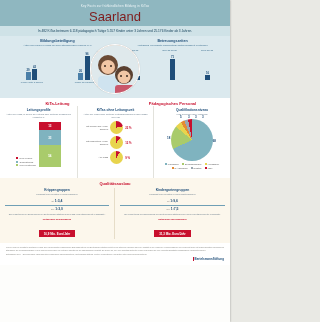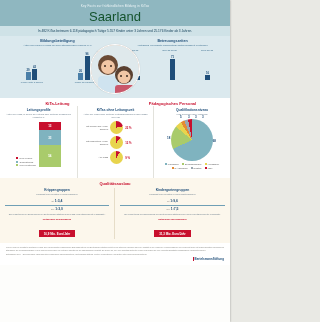--- a/index.html
+++ b/index.html
@@ -1,21 +1,21 @@
 <!DOCTYPE html>
 <html><head>
 <meta charset="utf-8">
 <style>
   html,body{margin:0;padding:0;background:#e9e9e4;}
   body{font-family:"Liberation Sans",sans-serif;}
   #page{width:230px;height:322px;position:relative;background:#fdfdfb;overflow:hidden;
         box-shadow:0 0 2px rgba(0,0,0,.35);}
   .hdr{background:#8fb7c0;text-align:center;padding:4px 0 2px;}
   .hdr .kicker{font-size:3.1px;color:#eef5f7;letter-spacing:.15px;}
-  .hdr .state{font-size:13px;color:#14532d;font-weight:400;line-height:15px;margin-top:1px;}
+  .hdr .state{font-size:13px;color:#7f1d1d;font-weight:400;line-height:15px;margin-top:1px;}
   .subbar{background:#cfe2e7;text-align:center;padding:2.5px 6px;}
   .subbar .lead{font-size:3.2px;color:#16425b;line-height:5px;}
   .topband{background:#dbe9ee;display:flex;position:relative;height:62px;}
   .topcol{width:50%;padding:3px 5px 0;box-sizing:border-box;}
   .sec-t{font-size:3.6px;font-weight:bold;color:#1f4e79;text-align:center;}
   .sec-s{font-size:2.5px;color:#3c6e8f;text-align:center;line-height:3.4px;margin-top:1px;}
   .photo{position:absolute;left:50%;top:8px;transform:translateX(-50%);
          width:48px;height:48px;border-radius:50%;background:#f4c9ad;border:1.4px solid #fff;
          overflow:hidden;z-index:5;box-shadow:0 0 1px rgba(0,0,0,.2);}
   .bars{display:flex;align-items:flex-end;justify-content:space-around;height:30px;margin-top:3px;}

